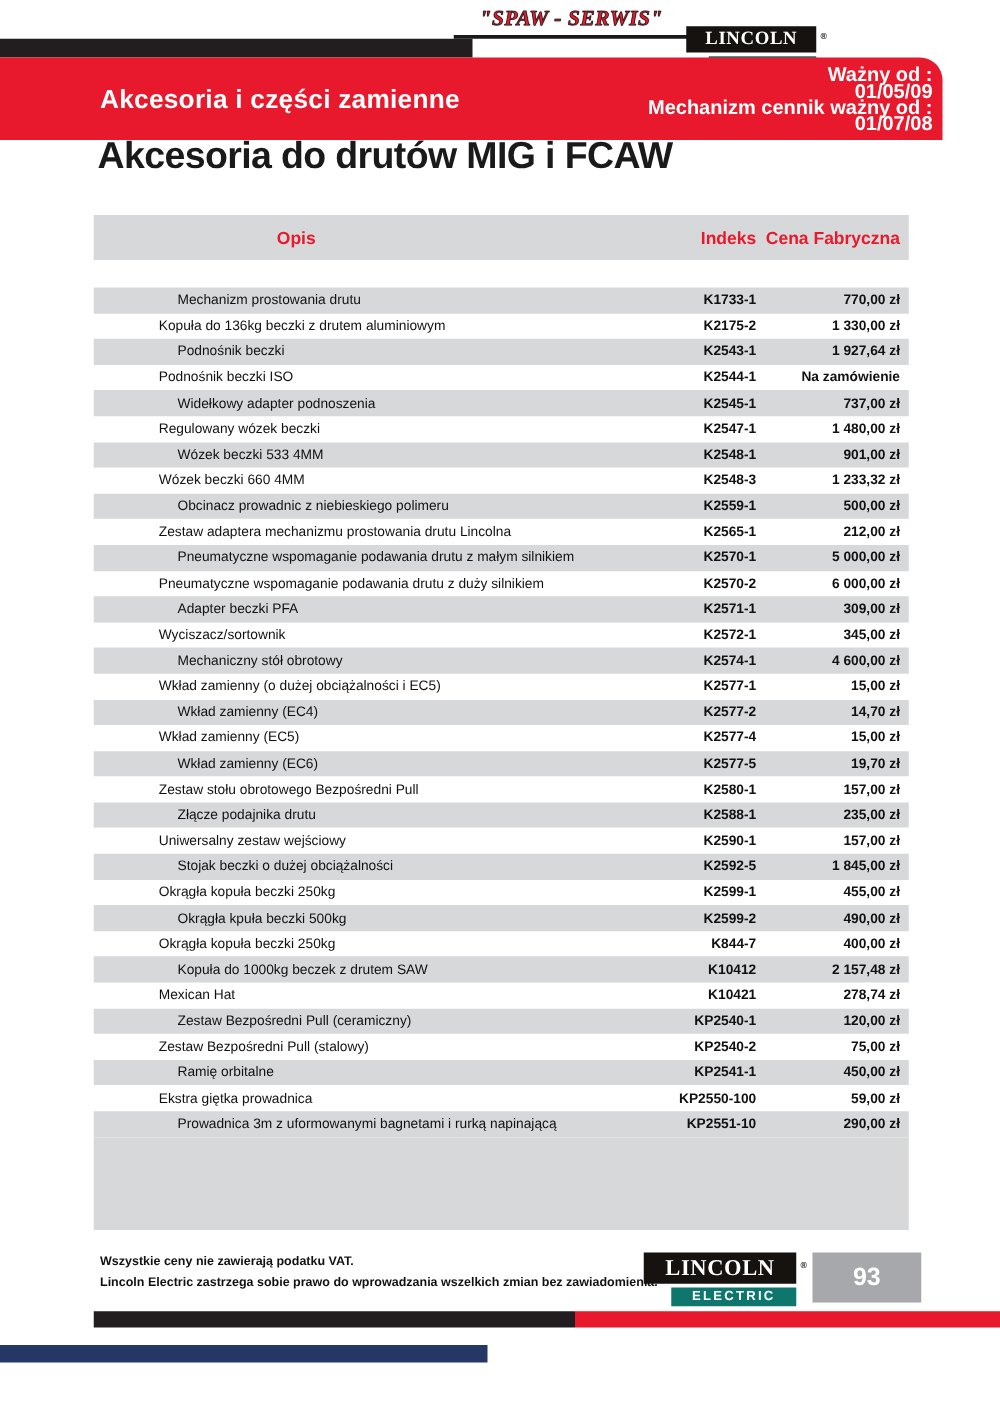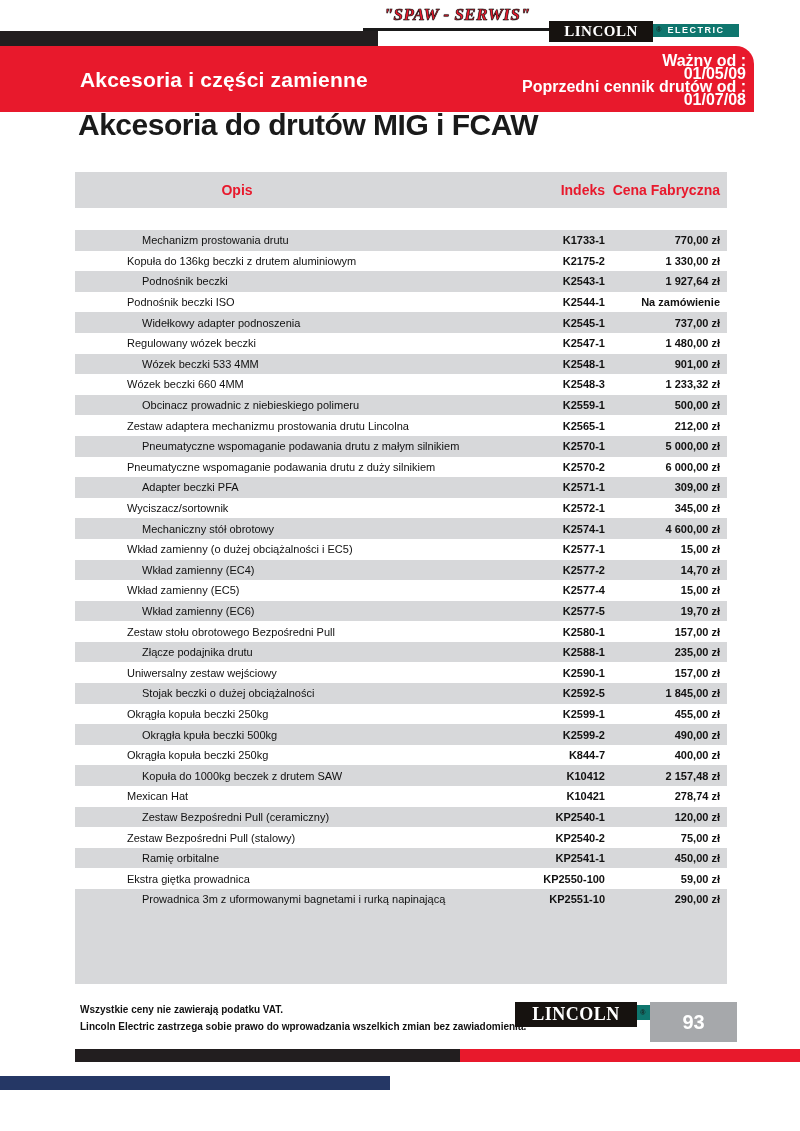--- a/index.html
+++ b/index.html
@@ -16,21 +16,21 @@
     font-family:"Liberation Serif",serif;font-style:italic;font-weight:bold;
     font-size:17px;color:#e8192c;-webkit-text-stroke:0.6px #1a1a1a;
     text-shadow:0 0 1px #1a1a1a;letter-spacing:0.5px;
     padding-bottom:3px;border-bottom:3px solid #1a1a1a;
   }
   .spaw-url{
     font-family:"Liberation Serif",serif;font-style:italic;font-weight:bold;
     font-size:12.5px;color:#16308a;margin-top:14px;cursor:pointer;
   }
 
-  .lincoln{display:flex;flex-direction:row;}
+  .lincoln{display:flex;flex-direction:column;align-items:flex-end;}
   .lincoln.top{position:absolute;left:549px;top:21px;}
   .lincoln.bottom{position:absolute;left:515px;top:1002px;}
   .lin-black{
     position:relative;background:#16120f;color:#fff;text-align:center;
     font-family:"Liberation Serif",serif;font-weight:bold;
   }
   .lincoln.top .lin-black{width:104px;height:21px;line-height:21px;font-size:15px;letter-spacing:0.5px;}
   .lincoln.bottom .lin-black{width:122px;height:25px;line-height:25px;font-size:18px;letter-spacing:0.5px;}
   .lin-reg{position:absolute;right:-9px;top:-2px;color:#1a1a1a;font-size:7px;font-family:"Liberation Sans",sans-serif;}
   .lin-red{
@@ -104,21 +104,21 @@
       <span class="lin-reg">®</span>
     </div>
     <div class="lin-red">ELECTRIC</div>
   </div>
 
   <div class="red-band">
     <h1 class="band-title">Akcesoria i części zamienne</h1>
     <div class="validity">
       <div class="v-line">Ważny od :</div>
       <div class="v-line">01/05/09</div>
-      <div class="v-line">Poprzedni cennik drutów od :</div>
+      <div class="v-line">Mechanizm cennik ważny od :</div>
       <div class="v-line">01/07/08</div>
     </div>
   </div>
 
   <h2 class="section-title">Akcesoria do drutów MIG i FCAW</h2>
 
   <div class="price-table">
     <div class="thead">
       <div class="c-opis">Opis</div>
       <div class="c-idx">Indeks</div>

